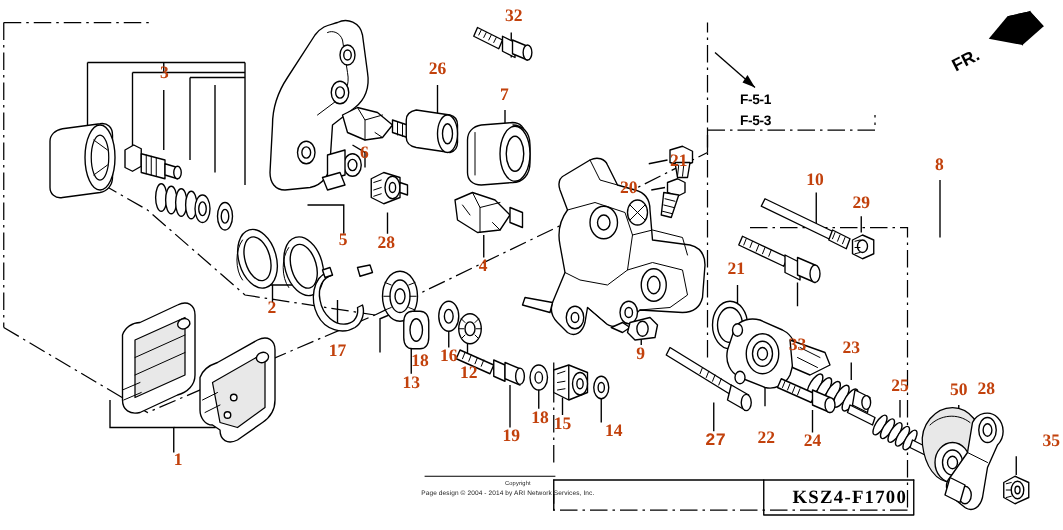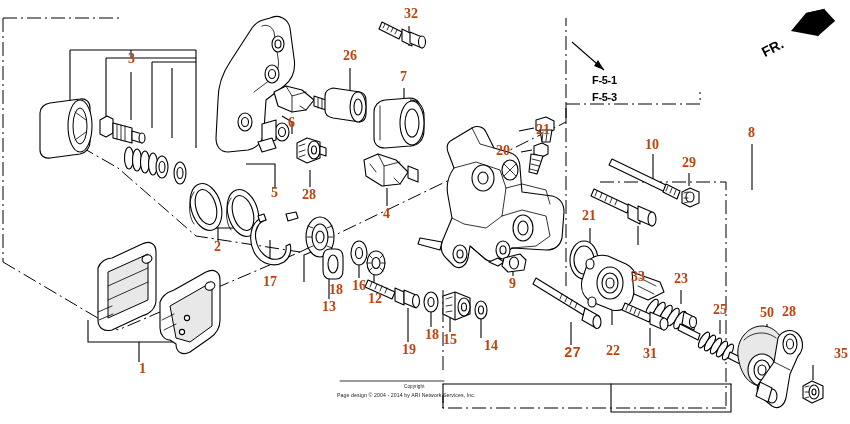--- a/index.html
+++ b/index.html
@@ -484,29 +484,30 @@
   <span class="callout" style="left:499px;top:123px;margin-left:37px;">21</span>
   <span class="callout" style="left:606px;top:326px;margin-top:18px;">22</span>
   <span class="callout" style="left:674px;top:272px;">23</span>
   <span class="callout" style="left:782px;top:305px;">28</span>
   <span class="callout" style="left:713px;top:303px;">25</span>
   <span class="callout" style="left:343px;top:49px;">26</span>
   <span class="callout" style="left:564px;top:346px;font-family:Liberation Mono, monospace;">27</span>
   <span class="callout" style="left:302px;top:188px;">28</span>
   <span class="callout" style="left:682px;top:156px;">29</span>
   <span class="callout" style="left:760px;top:306px;">50</span>
-  <span class="callout" style="left:643px;top:347px;">31</span>
+  <span class="callout" style="left:643px;top:347px;">24</span>
   <span class="callout" style="left:404px;top:7px;">32</span>
   <span class="callout" style="left:631px;top:246px;margin-top:24px;">33</span>
   <span class="callout" style="left:582px;top:209px;">21</span>
   <span class="callout" style="left:806px;top:347px;margin-left:28px;">35</span>
 </div>
 
 <span class="ref" style="left:592px;top:74px;">F-5-1</span>
 <span class="ref" style="left:592px;top:91px;">F-5-3</span>
 
 <span class="frlabel" style="left:766px;top:44px;">FR.</span>
 
+<span class="partno" style="left:634px;top:390px;">KSZ4-F1700</span>
 
 <span class="copy" style="left:404px;top:384px;">Copyright</span>
 <span class="copy2" style="left:337px;top:392px;">Page design © 2004 - 2014 by ARI Network Services, Inc.</span>
 
 </div>
 
 </body></html>

